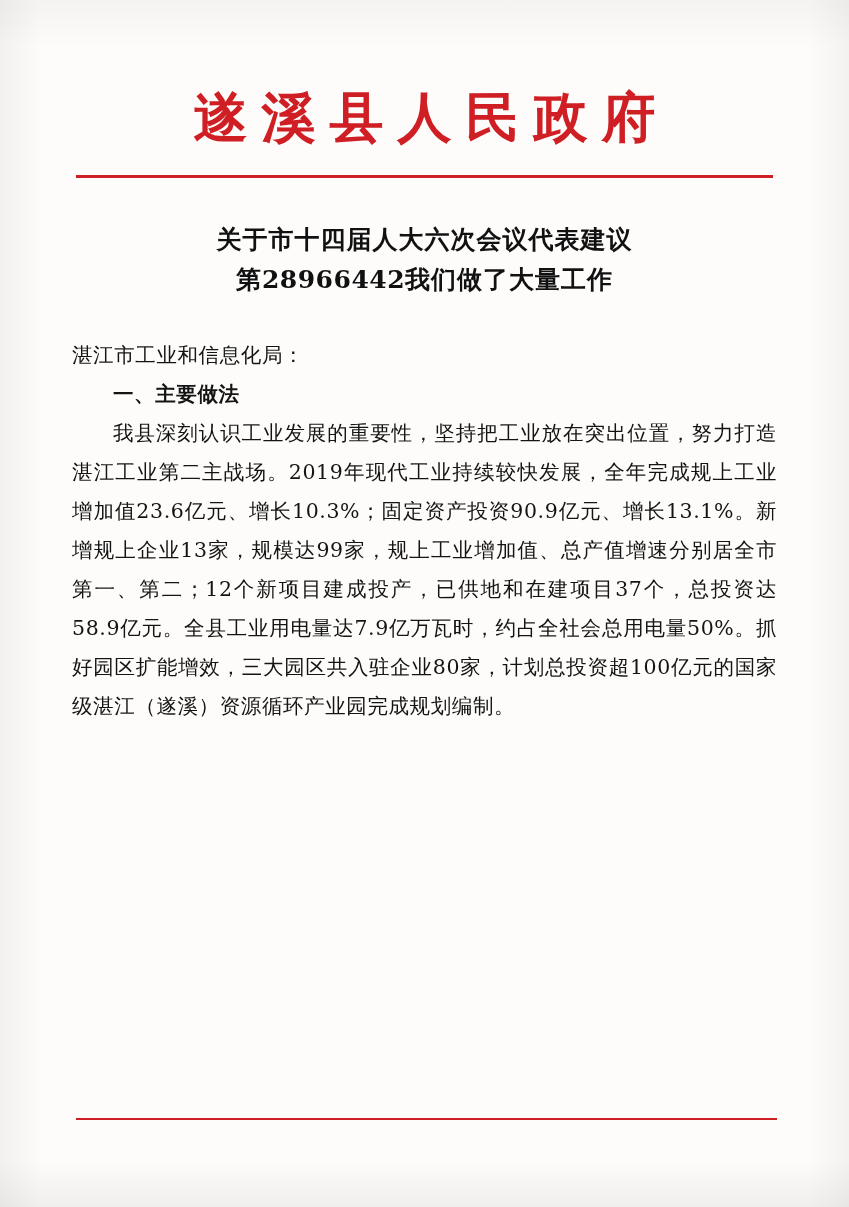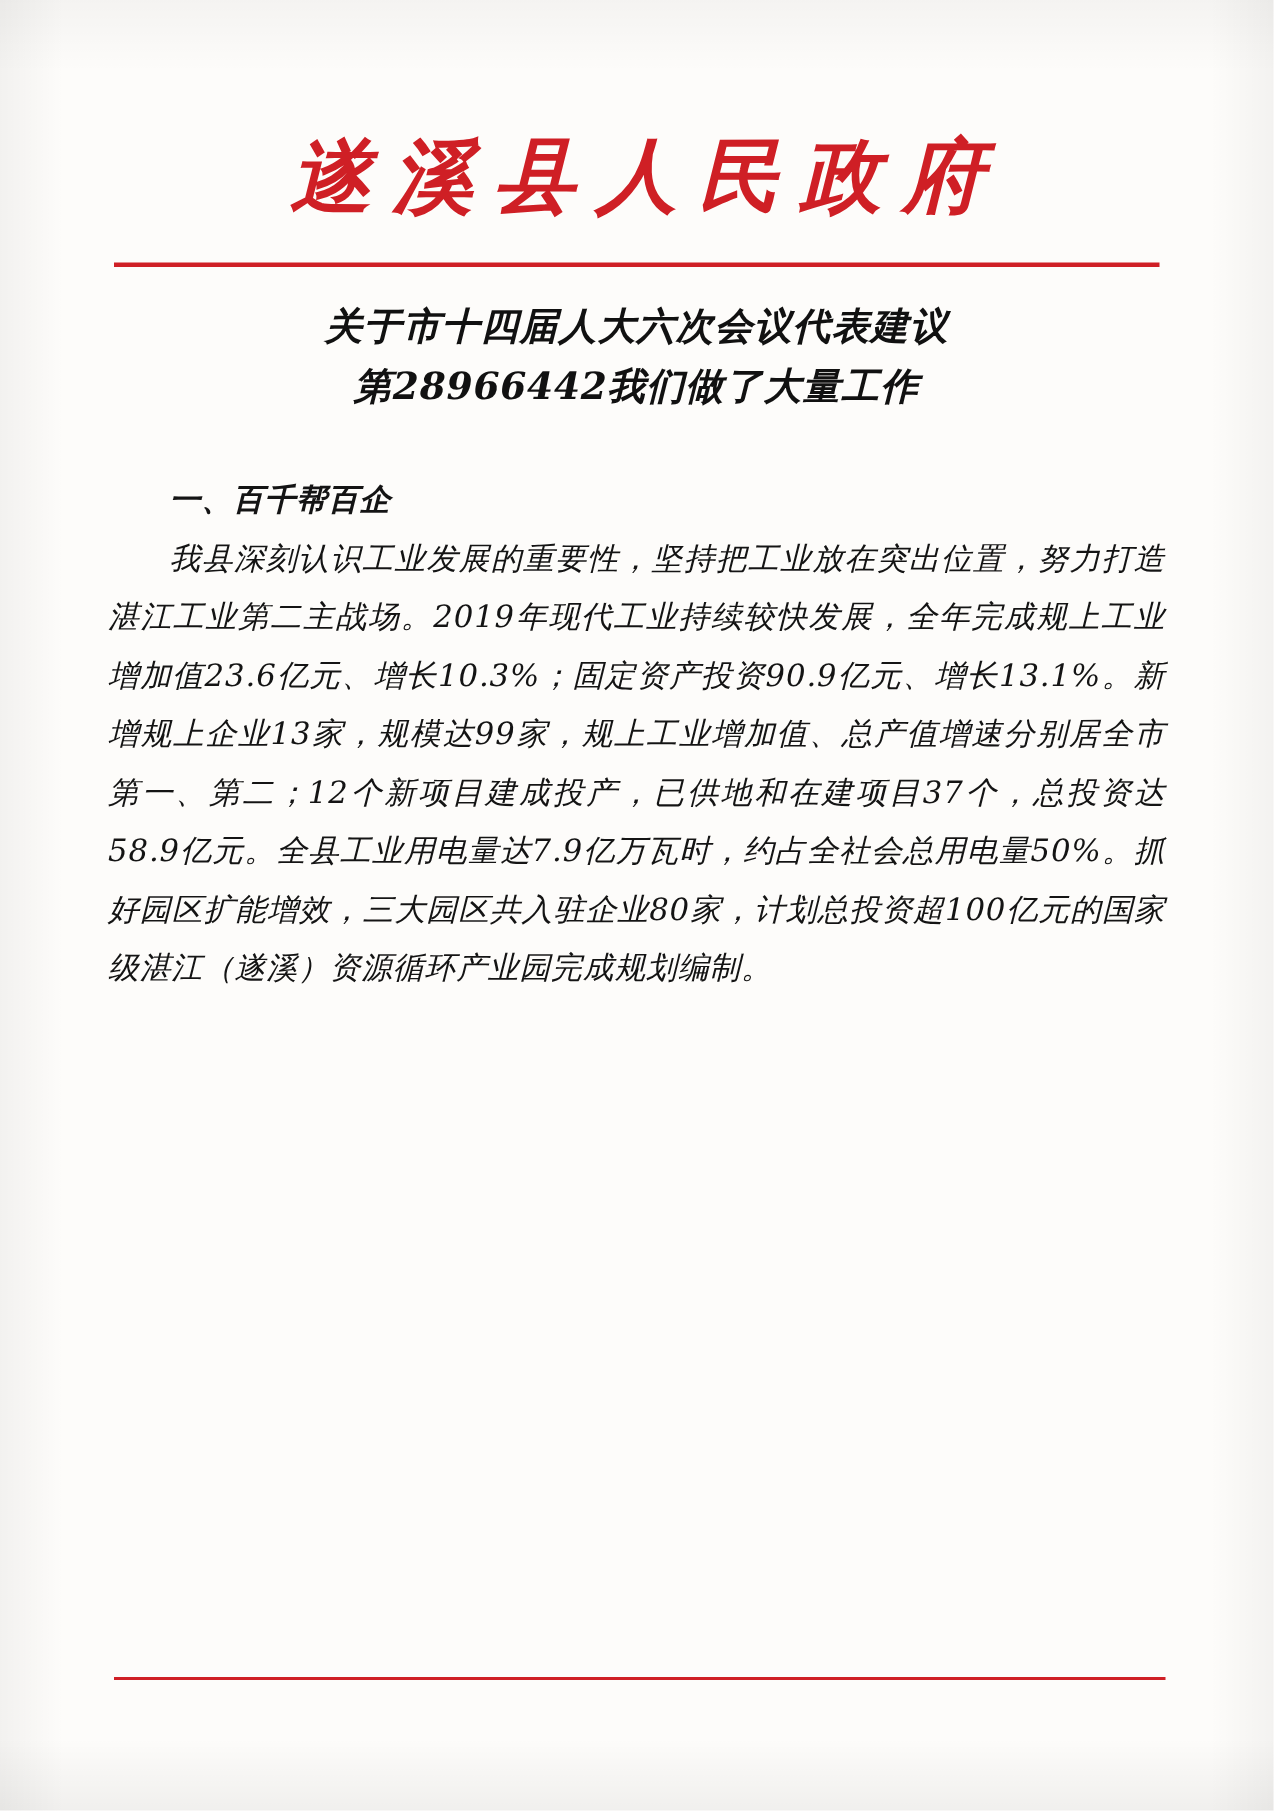--- a/index.html
+++ b/index.html
@@ -29,21 +29,20 @@
       linear-gradient(to right, rgba(0,0,0,0.045), rgba(0,0,0,0) 5%, rgba(0,0,0,0) 95%, rgba(0,0,0,0.04)),
       linear-gradient(to bottom, rgba(0,0,0,0.035), rgba(0,0,0,0) 4%, rgba(0,0,0,0) 96%, rgba(0,0,0,0.05));
     pointer-events: none;
   }
   .content {
     position: absolute;
     left: 72px;
     top: 0;
     width: 705px;
     height: 1207px;
-    font-style: italic;
   }
   .letterhead {
     margin-top: 88px;
     text-align: center;
     color: #cf1f25;
     font-family: "DejaVu Serif", "Liberation Serif", serif;
     font-weight: bold;
     font-size: 54px;
     letter-spacing: 14px;
     line-height: 1.1;
@@ -53,21 +52,21 @@
   .rule-wrap {
     margin-top: 28px;
     padding: 0 4px;
   }
   .rule-red {
     height: 3px;
     background: #cf1f25;
     width: 100%;
   }
   .doc-title {
-    margin-top: 20px;
+    margin-top: 42px;
     text-align: center;
     font-weight: bold;
     font-size: 25px;
     line-height: 1.6;
     letter-spacing: 1px;
     color: #111;
   }
   .doc-title .line2 .num {
     font-family: "DejaVu Serif", "Liberation Serif", serif;
     letter-spacing: 0.5px;
@@ -112,20 +111,21 @@
     </div>
 
     <div class="doc-title">
       <div class="line1">关于市十四届人大六次会议代表建议</div>
       <div class="line2">
         <span>第</span><span class="num">28966442</span><span>我们做了大量工作</span>
       </div>
     </div>
 
     <div class="body-text">
-      <p class="p-heading">一、百千帮百企</p>
+      <p>湛江市工业和信息化局：</p>
+      <p class="p-heading">一、主要做法</p>
       <p class="p-indent">我县深刻认识工业发展的重要性，坚持把工业放在突出位置，努力打造湛江工业第二主战场。2019年现代工业持续较快发展，全年完成规上工业增加值23.6亿元、增长10.3%；固定资产投资90.9亿元、增长13.1%。新增规上企业13家，规模达99家，规上工业增加值、总产值增速分别居全市第一、第二；12个新项目建成投产，已供地和在建项目37个，总投资达58.9亿元。全县工业用电量达7.9亿万瓦时，约占全社会总用电量50%。抓好园区扩能增效，三大园区共入驻企业80家，计划总投资超100亿元的国家级湛江（遂溪）资源循环产业园完成规划编制。</p>
     </div>
 
   </div>
 
   <div class="footer-rule"></div>
 </div>
 
 </body></html>

